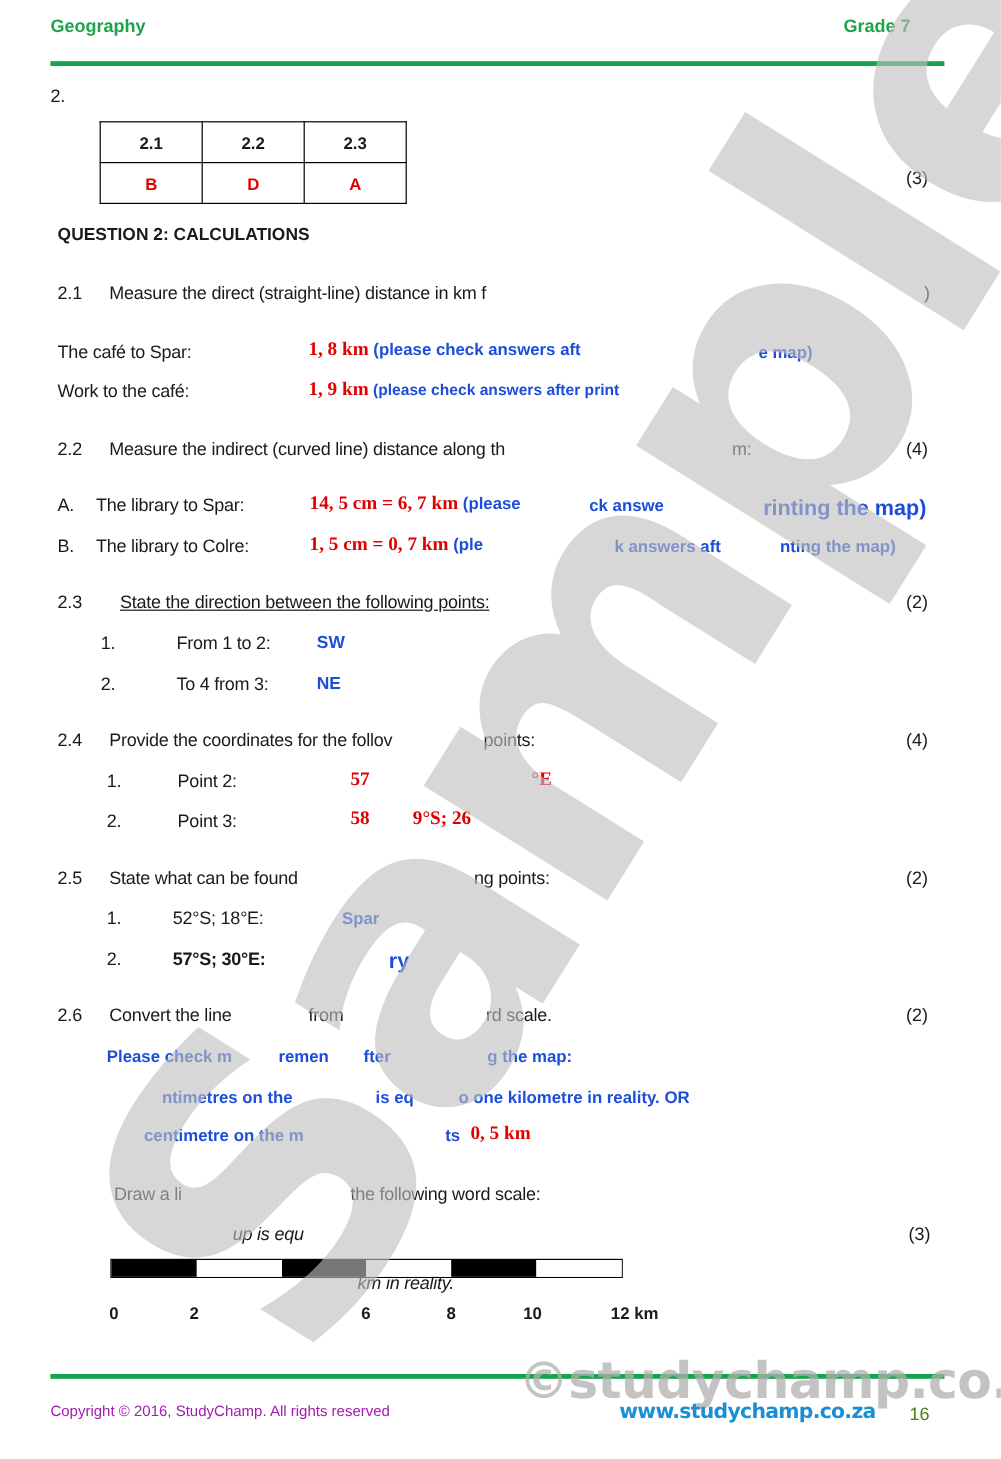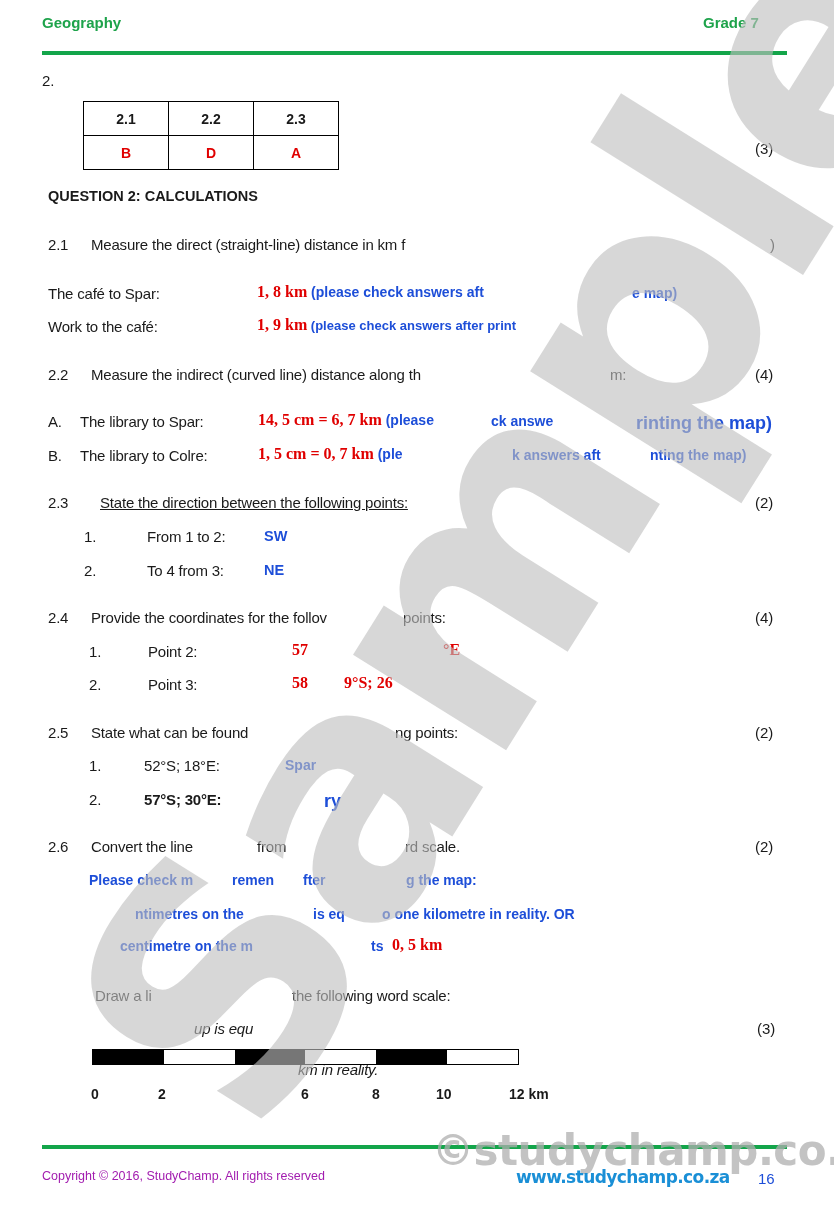--- a/index.html
+++ b/index.html
@@ -43,21 +43,21 @@
     }
     .wm2 {
       position: absolute; left: 432px; top: 1126px;
       font-family: "DejaVu Sans", sans-serif; font-weight: bold;
       font-size: 42px; color: rgba(175,175,175,0.75); letter-spacing: -0.5px;
       pointer-events: none;
     }
     .footer-copy { position: absolute; left: 42px; top: 1169px; font-size: 12.5px; color: #a21caf; }
     .footer-url { position: absolute; left: 516px; top: 1167px; font-size: 17px; font-weight: bold; color: #1a8fd6;
       font-family: "DejaVu Sans", sans-serif; letter-spacing: -0.6px; }
-    .footer-page { position: absolute; left: 758px; top: 1170px; font-size: 15px; color: #1d4ed8; }
+    .footer-page { position: absolute; left: 758px; top: 1170px; font-size: 15px; color: #4d7c0f; }
   </style>
 </head>
 <body>
 
 <div class="page">
 
   <div class="abs hdr" style="left:42px; top:14px;">Geography</div>
   <div class="abs hdr" style="left:703px; top:14px;">Grade 7</div>
   <div class="rule" style="left:42px; top:51px; width:745px;"></div>
 

